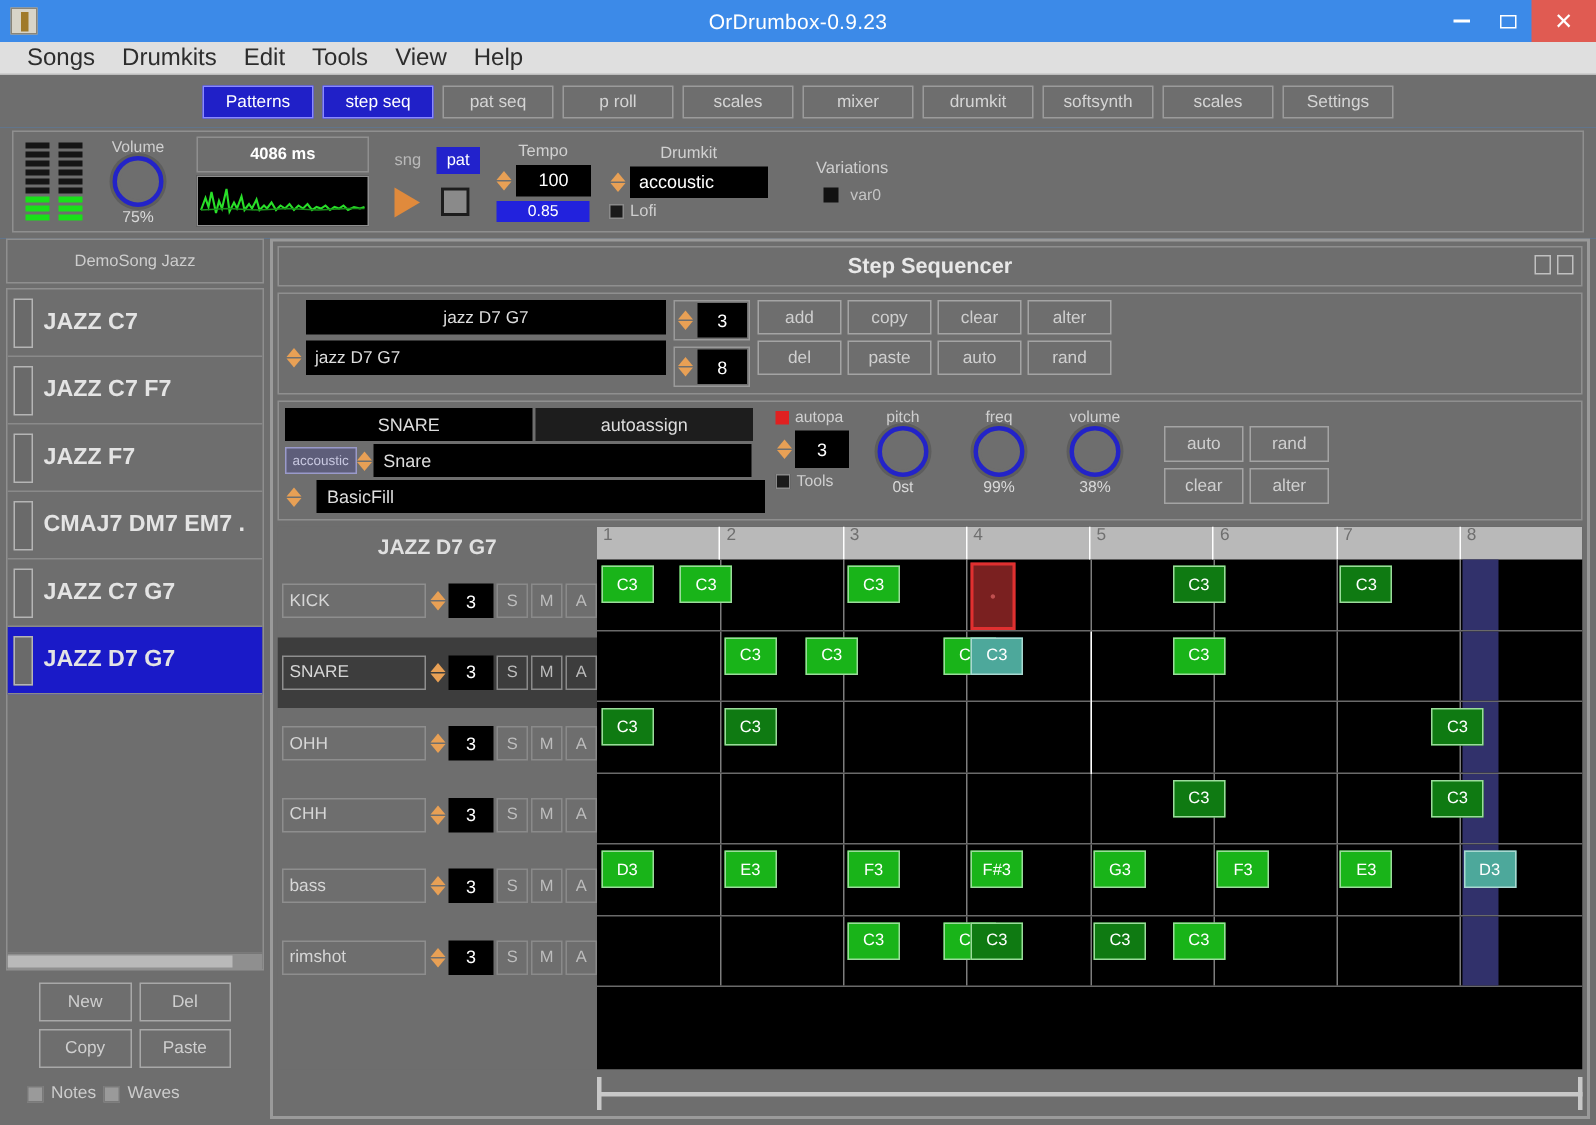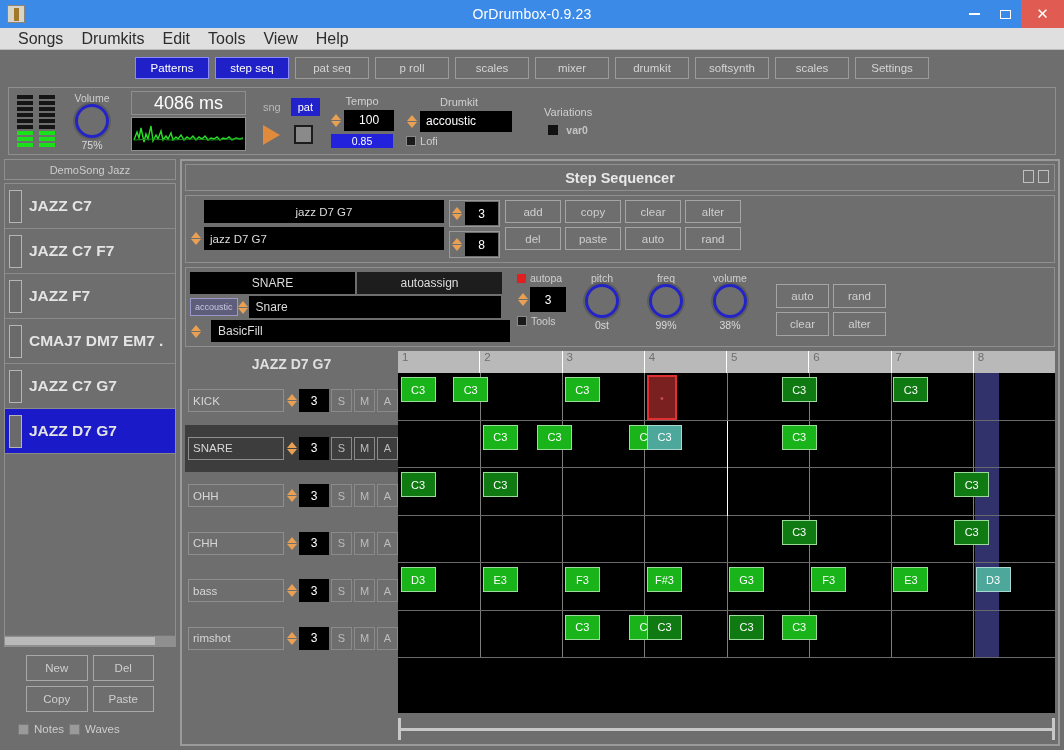--- a/index.html
+++ b/index.html
@@ -49,21 +49,21 @@
   .vu i { display:block; height:4px; background:#151515; }
   .vu i.on { background:#19e019; }
   .knob-wrap { display:flex; flex-direction:column; align-items:center; width:58px; }
   .knob-label { font-size:10.5px; color:#cfcfcf; }
   .knob { width:34px; height:34px; border-radius:50%; border:3px solid #2323c8;
     background:#6e6e6e; position:relative; box-shadow:inset 0 0 0 2px #6e6e6e,
       0 0 0 2px #5d5d5d; }
   .knob.grey { border:3px solid #4a4a4a; }
   .knob-val { font-size:10.5px; color:#d9d9d9; margin-top:1px; }
   #ms-box { width:115px; height:24px; background:#6e6e6e; border:1px solid #8f8f8f;
-    color:#fff; font-size:18px; font-weight:normal; display:flex;
+    color:#fff; font-size:11px; font-weight:bold; display:flex;
     align-items:center; justify-content:center; }
   #wave { width:115px; height:34px; background:#000; border:1px solid #8f8f8f;
     margin-top:2px; overflow:hidden; }
   .seg-btn { height:18px; padding:0 7px; font-size:11px; display:flex;
     align-items:center; justify-content:center; color:#b9b9b9; }
   .seg-btn.on { background:#2222cc; color:#fff; }
   #play-tri { width:0;height:0;border-left:17px solid #e08a3c;
     border-top:10px solid transparent;border-bottom:10px solid transparent; }
   #stop-sq { width:19px;height:19px;border:2px solid #1c1c1c;background:#8a8a8a; }
   .spin { width:11px; display:flex; flex-direction:column; gap:1px; align-items:center; }
@@ -77,21 +77,21 @@
   .chk { width:10px;height:10px;background:#1a1a1a;border:1px solid #8a8a8a;
     display:inline-block; }
   #tempo-bar { height:14px; background:#2222dd; color:#fff; font-size:10.5px;
     display:flex; align-items:center; justify-content:center; width:62px; }
 
   
   #body { flex:1; display:flex; background:#6e6e6e; padding:0 4px 4px 4px; gap:4px; }
 
   
   #left { width:172px; background:#6e6e6e; display:flex; flex-direction:column; }
-  #song-title { height:21px; border:1px solid #8f8f8f; color:#cdcdcd;
+  #song-title { height:30px; border:1px solid #8f8f8f; color:#cdcdcd;
     font-size:11px; display:flex; align-items:center; justify-content:center; }
   #pattern-list { flex:1; border:1px solid #8f8f8f; margin-top:3px;
     display:flex; flex-direction:column; overflow:hidden; }
   .plist-item { height:45px; display:flex; align-items:center;
     border-bottom:1px solid #8a8a8a; padding-left:4px; flex:0 0 auto; }
   .plist-item.sel { background:#1a1ac8; }
   .plist-handle { width:13px; height:33px; border:1px solid #b5b5b5;
     background:#6a6a6a; margin-right:7px; flex:0 0 auto; }
   .plist-label { font-size:15.5px; font-weight:bold; color:#e4e4e4;
     white-space:nowrap; overflow:hidden; }
@@ -308,21 +308,21 @@
         <div class="blackfield" style="width:92px;justify-content:flex-start;padding-left:6px;">accoustic</div>
       </div>
       <div style="display:flex;align-items:center;gap:4px;">
         <span class="chk"></span>
         <span style="font-size:11px;color:#cfcfcf;">Lofi</span>
       </div>
     </div>
 
     <div style="display:flex;flex-direction:column;align-items:center;gap:6px;">
       <div class="grp-label">Variations</div>
-      <div style="display:flex;align-items:center;gap:8px;font-weight:bold;">
+      <div style="display:flex;align-items:center;gap:8px;">
         <span style="width:10px;height:10px;background:#111;display:inline-block;"></span>
         <span style="font-size:10.5px;color:#c4c4c4;">var0</span>
       </div>
     </div>
 
   </div>
   </div>
 
   <div id="body">
 

